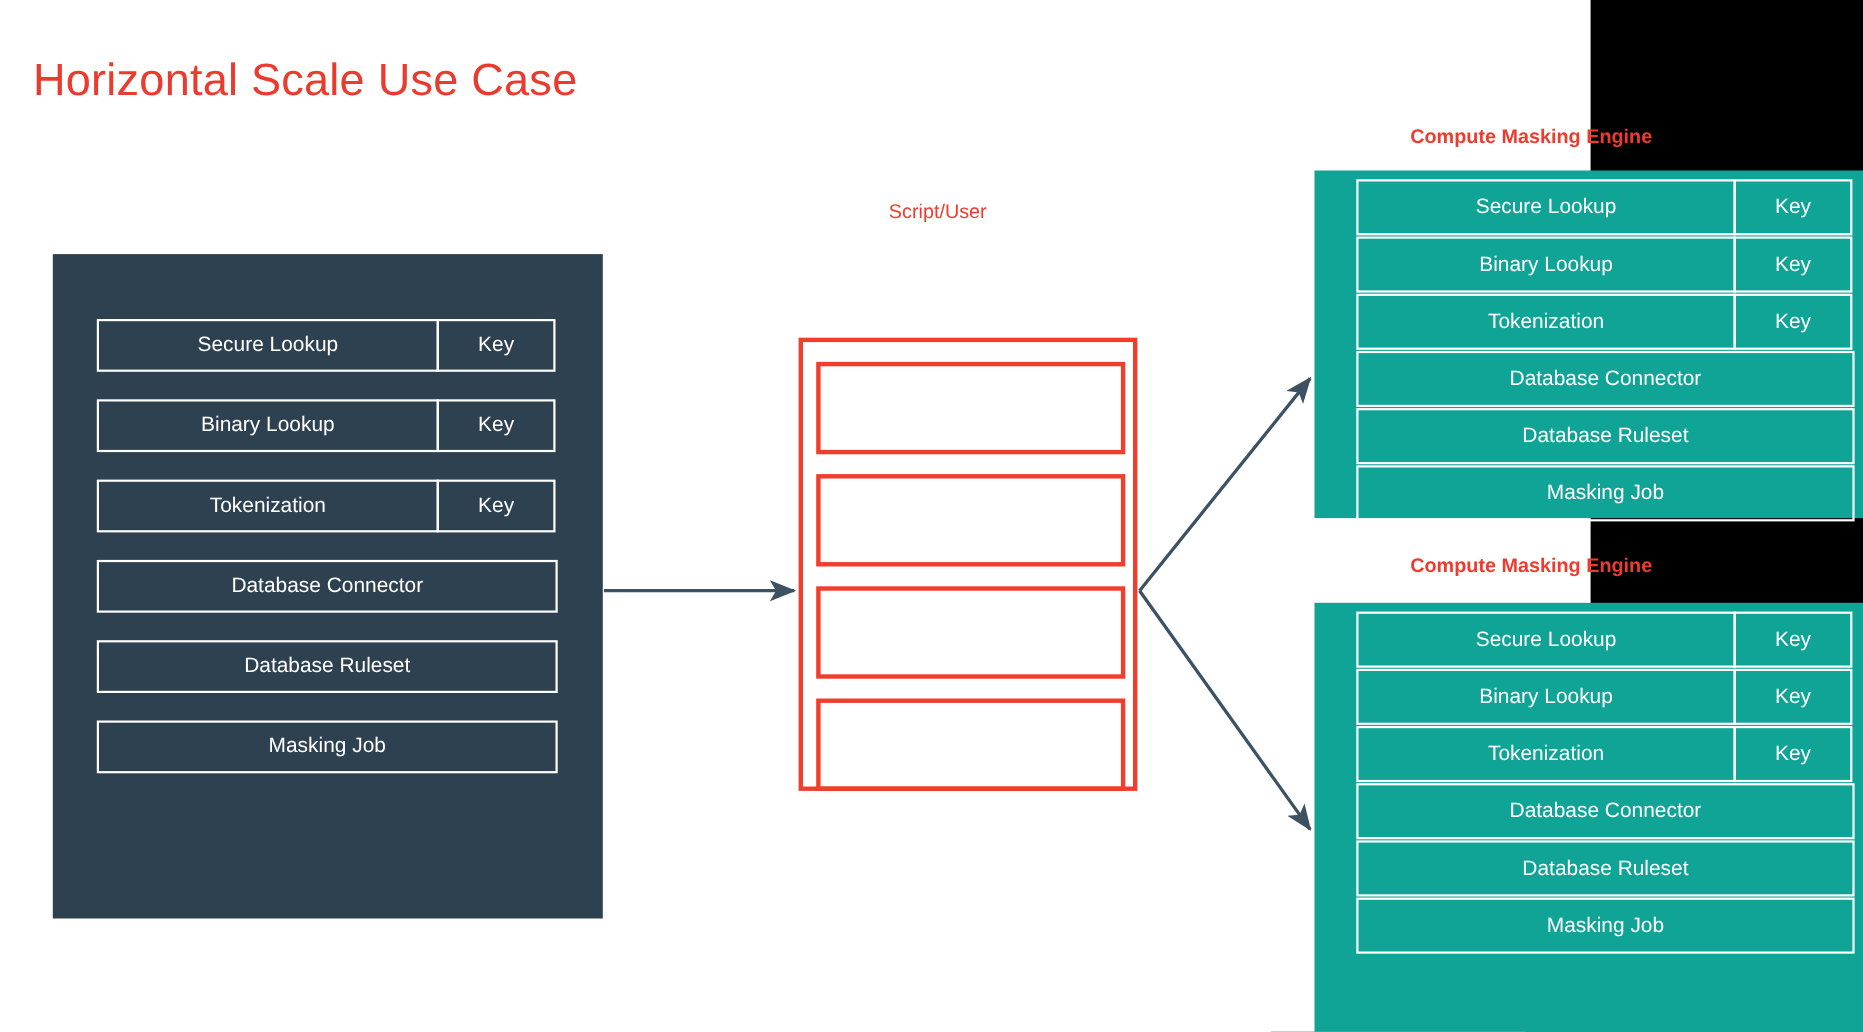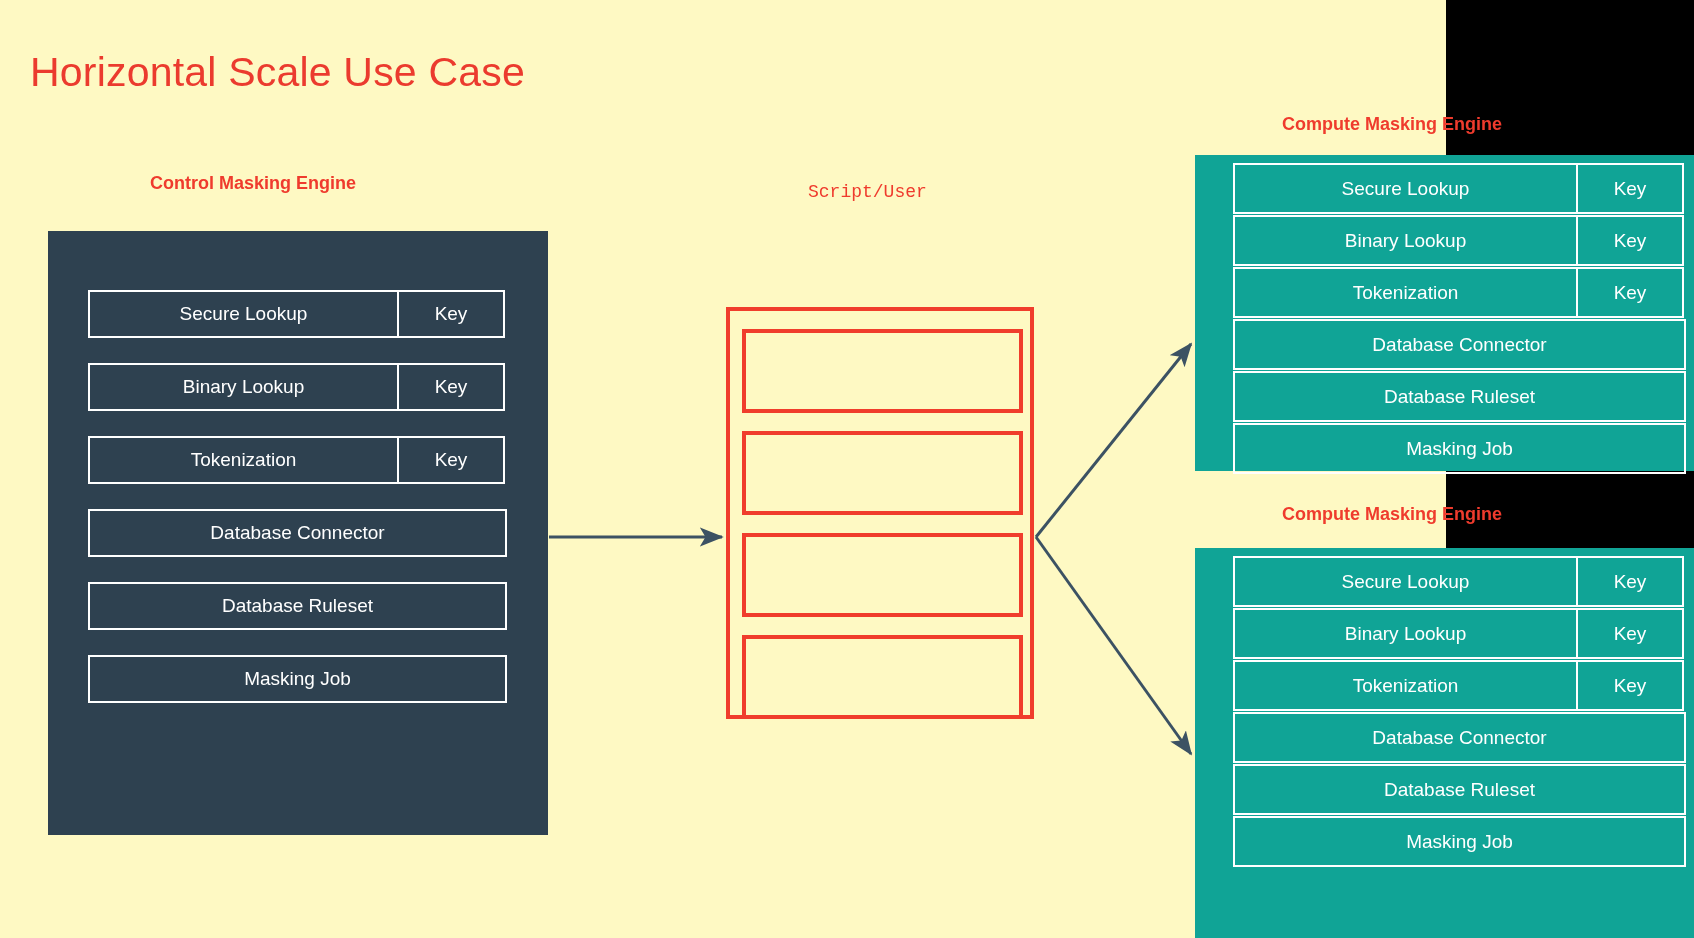--- a/index.html
+++ b/index.html
@@ -15,21 +15,21 @@
     overflow: hidden;
     font-family: "Liberation Sans", sans-serif;
     color: #ffffff;
   }
 
   .stage {
     position: absolute;
     left: 0; top: 0;
     width: 1446px;
     height: 938px;
-    background: #fef9c3;
+    background: #ffffff;
   }
 
   
   .page-title {
     position: absolute;
     left: 30px;
     top: 44px;
     font-size: 41px;
     line-height: 56px;
     color: #eb3b2e;
@@ -41,21 +41,21 @@
   
   .section-heading {
     position: absolute;
     font-size: 18px;
     line-height: 28px;
     color: #ef3b2d;
     font-weight: 700;
     white-space: nowrap;
   }
   .heading-control   { left: 150px; top: 169px; }
-  .heading-script    { left: 808px; top: 178px; font-weight: 400; font-family: Liberation Mono, monospace; }
+  .heading-script    { left: 808px; top: 178px; font-weight: 400; }
   .heading-compute-1 { left: 1282px; top: 110px; }
   .heading-compute-2 { left: 1282px; top: 500px; }
 
   
   .control-panel {
     position: absolute;
     left: 48px;
     top: 231px;
     width: 500px;
     height: 604px;
@@ -166,21 +166,20 @@
     pointer-events: none;
   }
 </style>
 </head>
 <body>
 
 <div class="stage">
 
   <div class="page-title">Horizontal Scale Use Case</div>
 
-  <div class="section-heading heading-control">Control Masking Engine</div>
 
   <div class="control-panel">
     <div class="control-rows">
 
       <div class="ctrl-row">
         <div class="ctrl-cell ctrl-main">Secure Lookup</div>
         <div class="ctrl-cell ctrl-key">Key</div>
       </div>
 
       <div class="ctrl-row">

